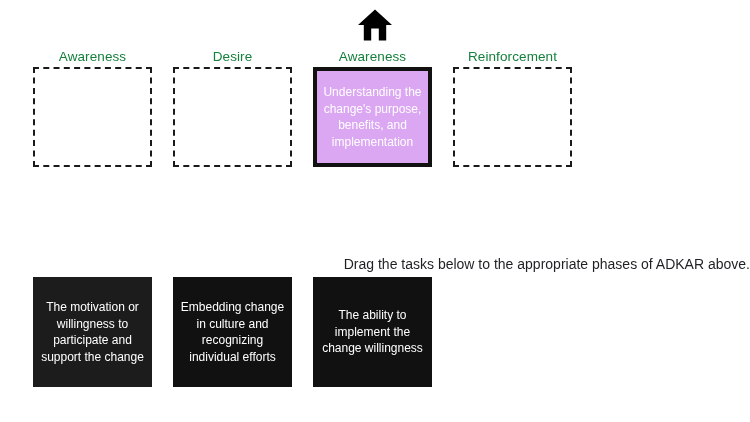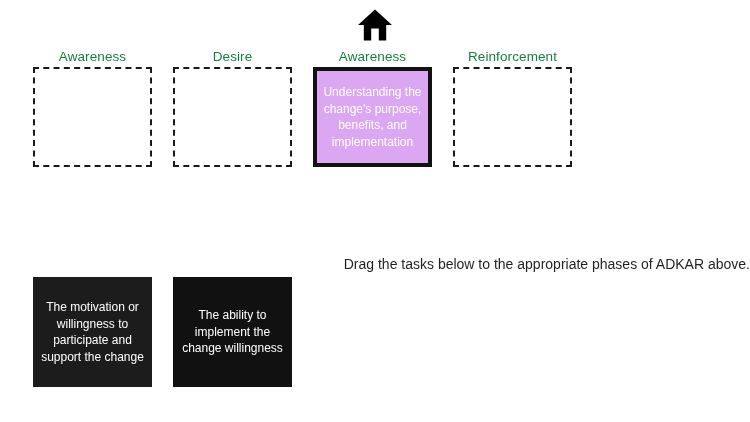--- a/index.html
+++ b/index.html
@@ -164,20 +164,25 @@
 <div id="instruction">Drag the tasks below to the appropriate phases of ADKAR above.</div>
 
 <div id="task-row">
 
   <div class="task-slot">
     <div class="task-card lighter">
       <div class="task-text">The motivation or willingness to participate and support the change</div>
     </div>
   </div>
 
+  <div class="task-slot">
+    <div class="task-card">
+      <div class="task-text">Embedding change in culture and recognizing individual efforts</div>
+    </div>
+  </div>
 
   <div class="task-slot">
     <div class="task-card">
       <div class="task-text">The ability to implement the change willingness</div>
     </div>
   </div>
 
   <div class="task-slot empty"></div>
 
 

